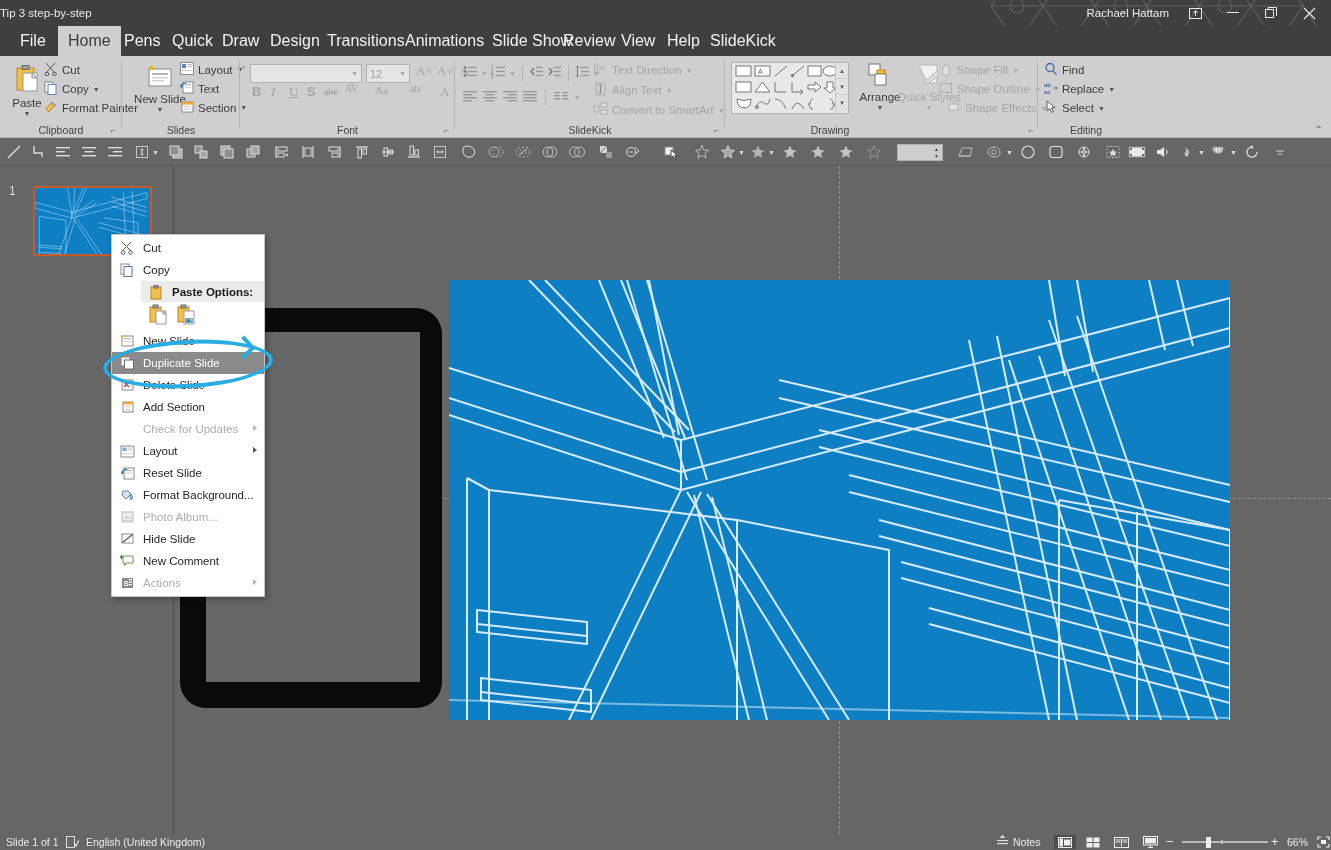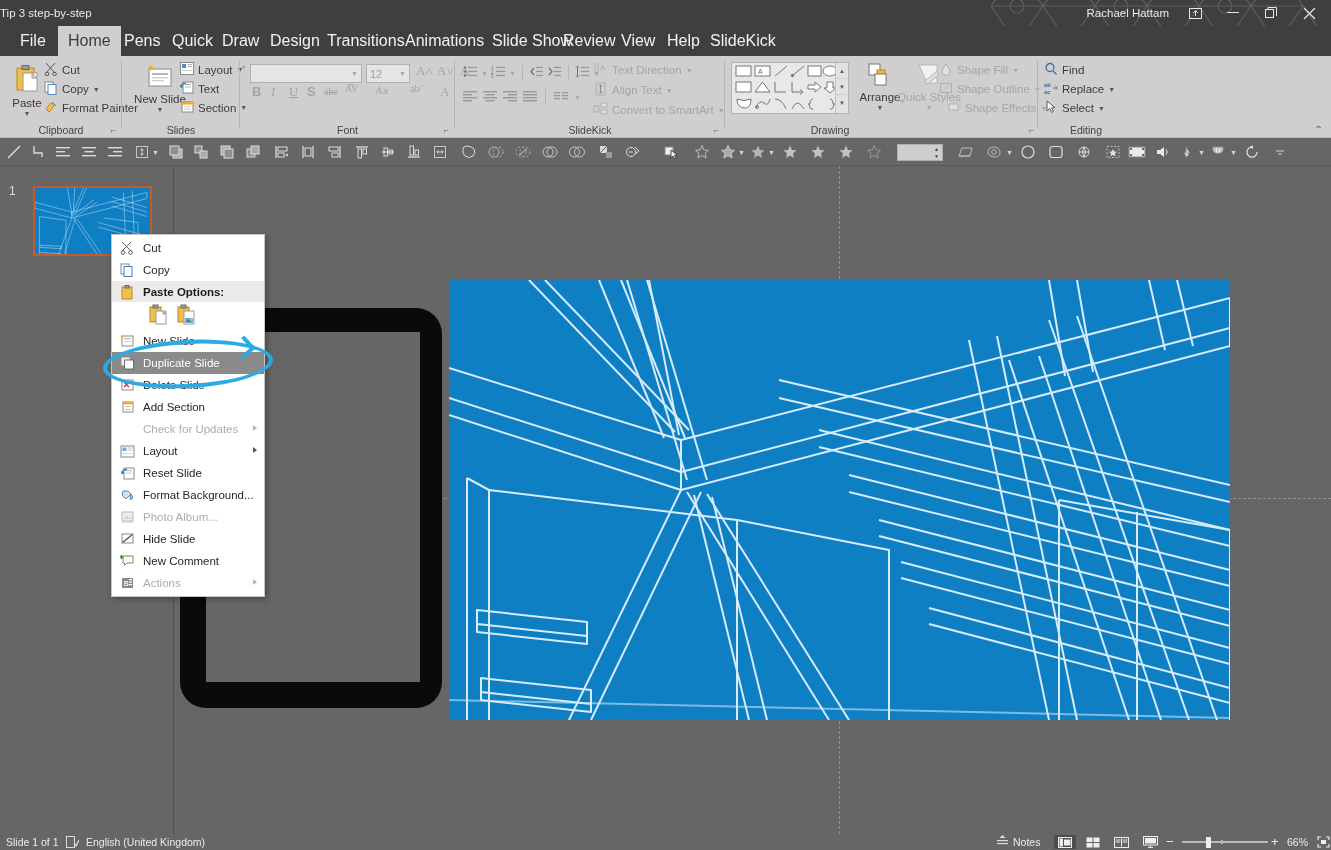--- a/index.html
+++ b/index.html
@@ -184,21 +184,21 @@
     background: #ffffff; border: 1px solid #c6c6c6;
     box-shadow: 2px 2px 6px rgba(0,0,0,.30);
     padding: 2px 0; z-index: 40;
   }
   .mi {
     position: relative; height: 22px; display: flex; align-items: center;
     font-size: 11.5px; color: #262626; padding-left: 31px; white-space: nowrap;
   }
   .mi.dis { color: #adadad; }
   .mi.sel { background: #8a8a8a; color: #ffffff; }
-  .mi.hdr { font-weight: bold; background: #ebebeb; color: #1a1a1a; height: 21px;}
+  .mi.hdr { font-weight: bold; background: #ebebeb; color: #1a1a1a; height: 21px; margin-left: 29px;}
   .mi-ico {
     position: absolute; left: 6px; top: 2px; width: 18px; height: 18px;
     display: flex; align-items: center; justify-content: center;
   }
   .mi-arrow {
     position: absolute; right: 7px; top: 7px;
     width: 0; height: 0; border-left: 4px solid #555;
     border-top: 3.5px solid transparent; border-bottom: 3.5px solid transparent;
   }
   .mi-arrow.dis { border-left-color: #b6b6b6; }

